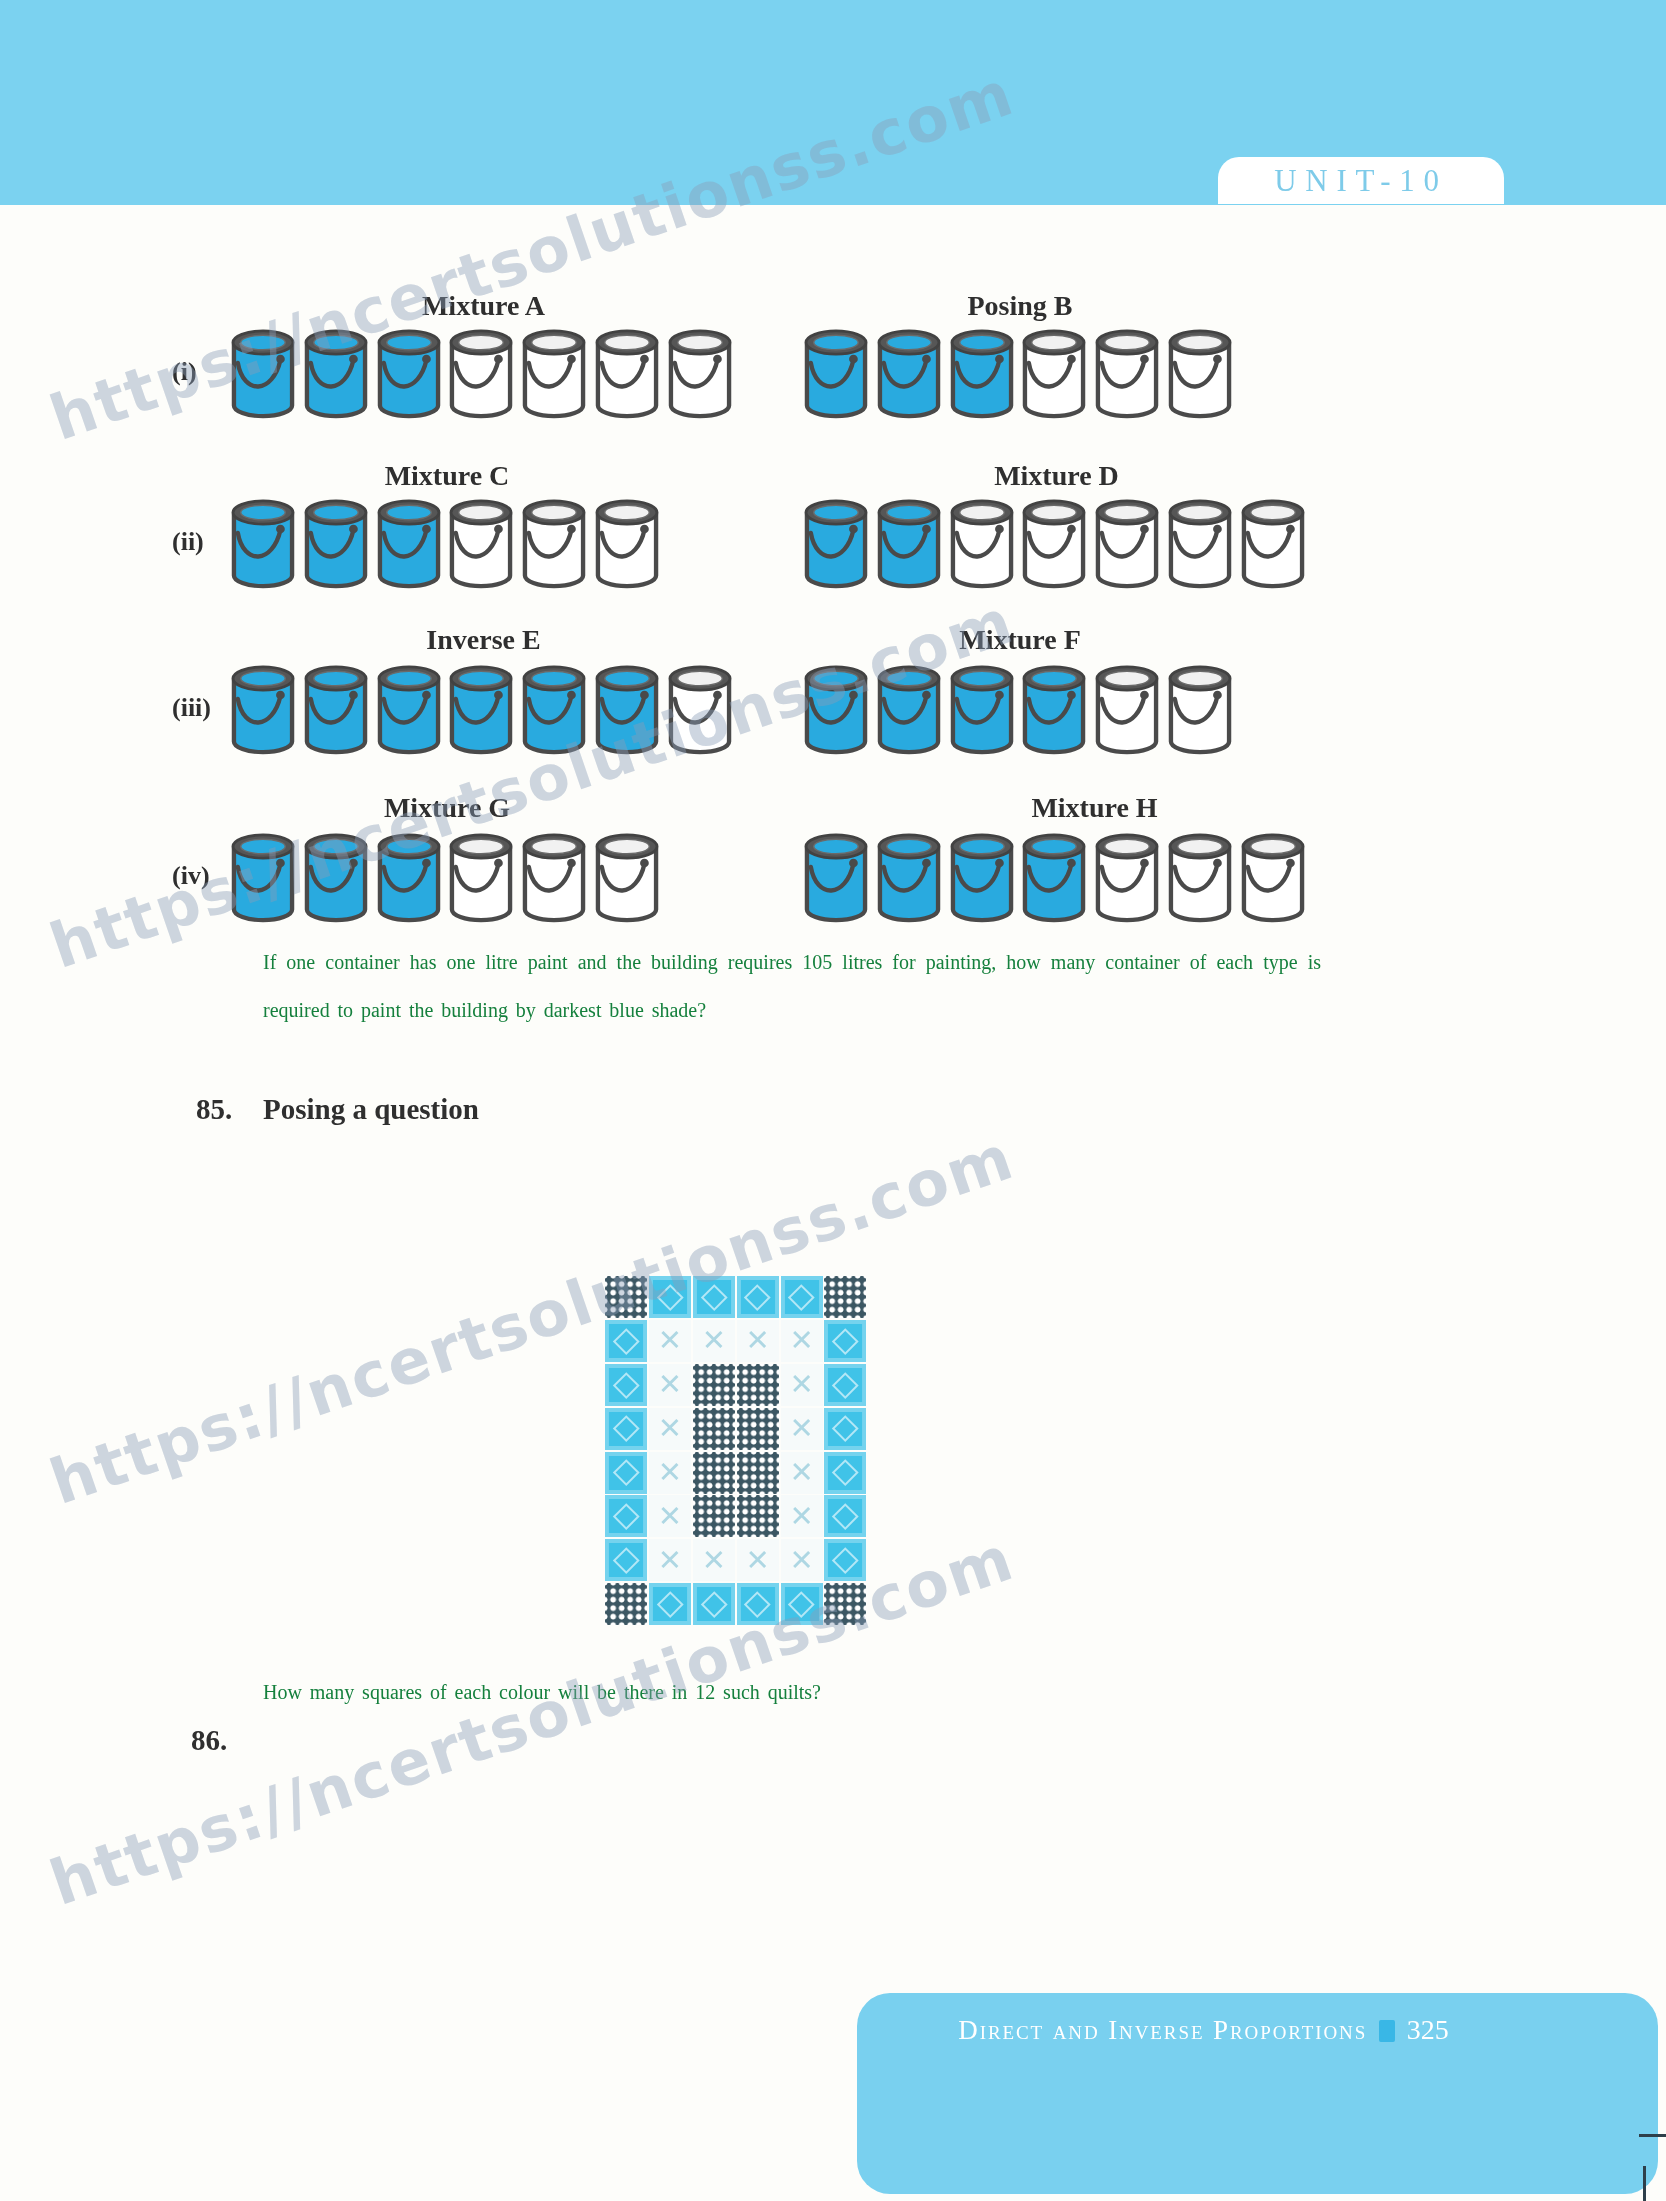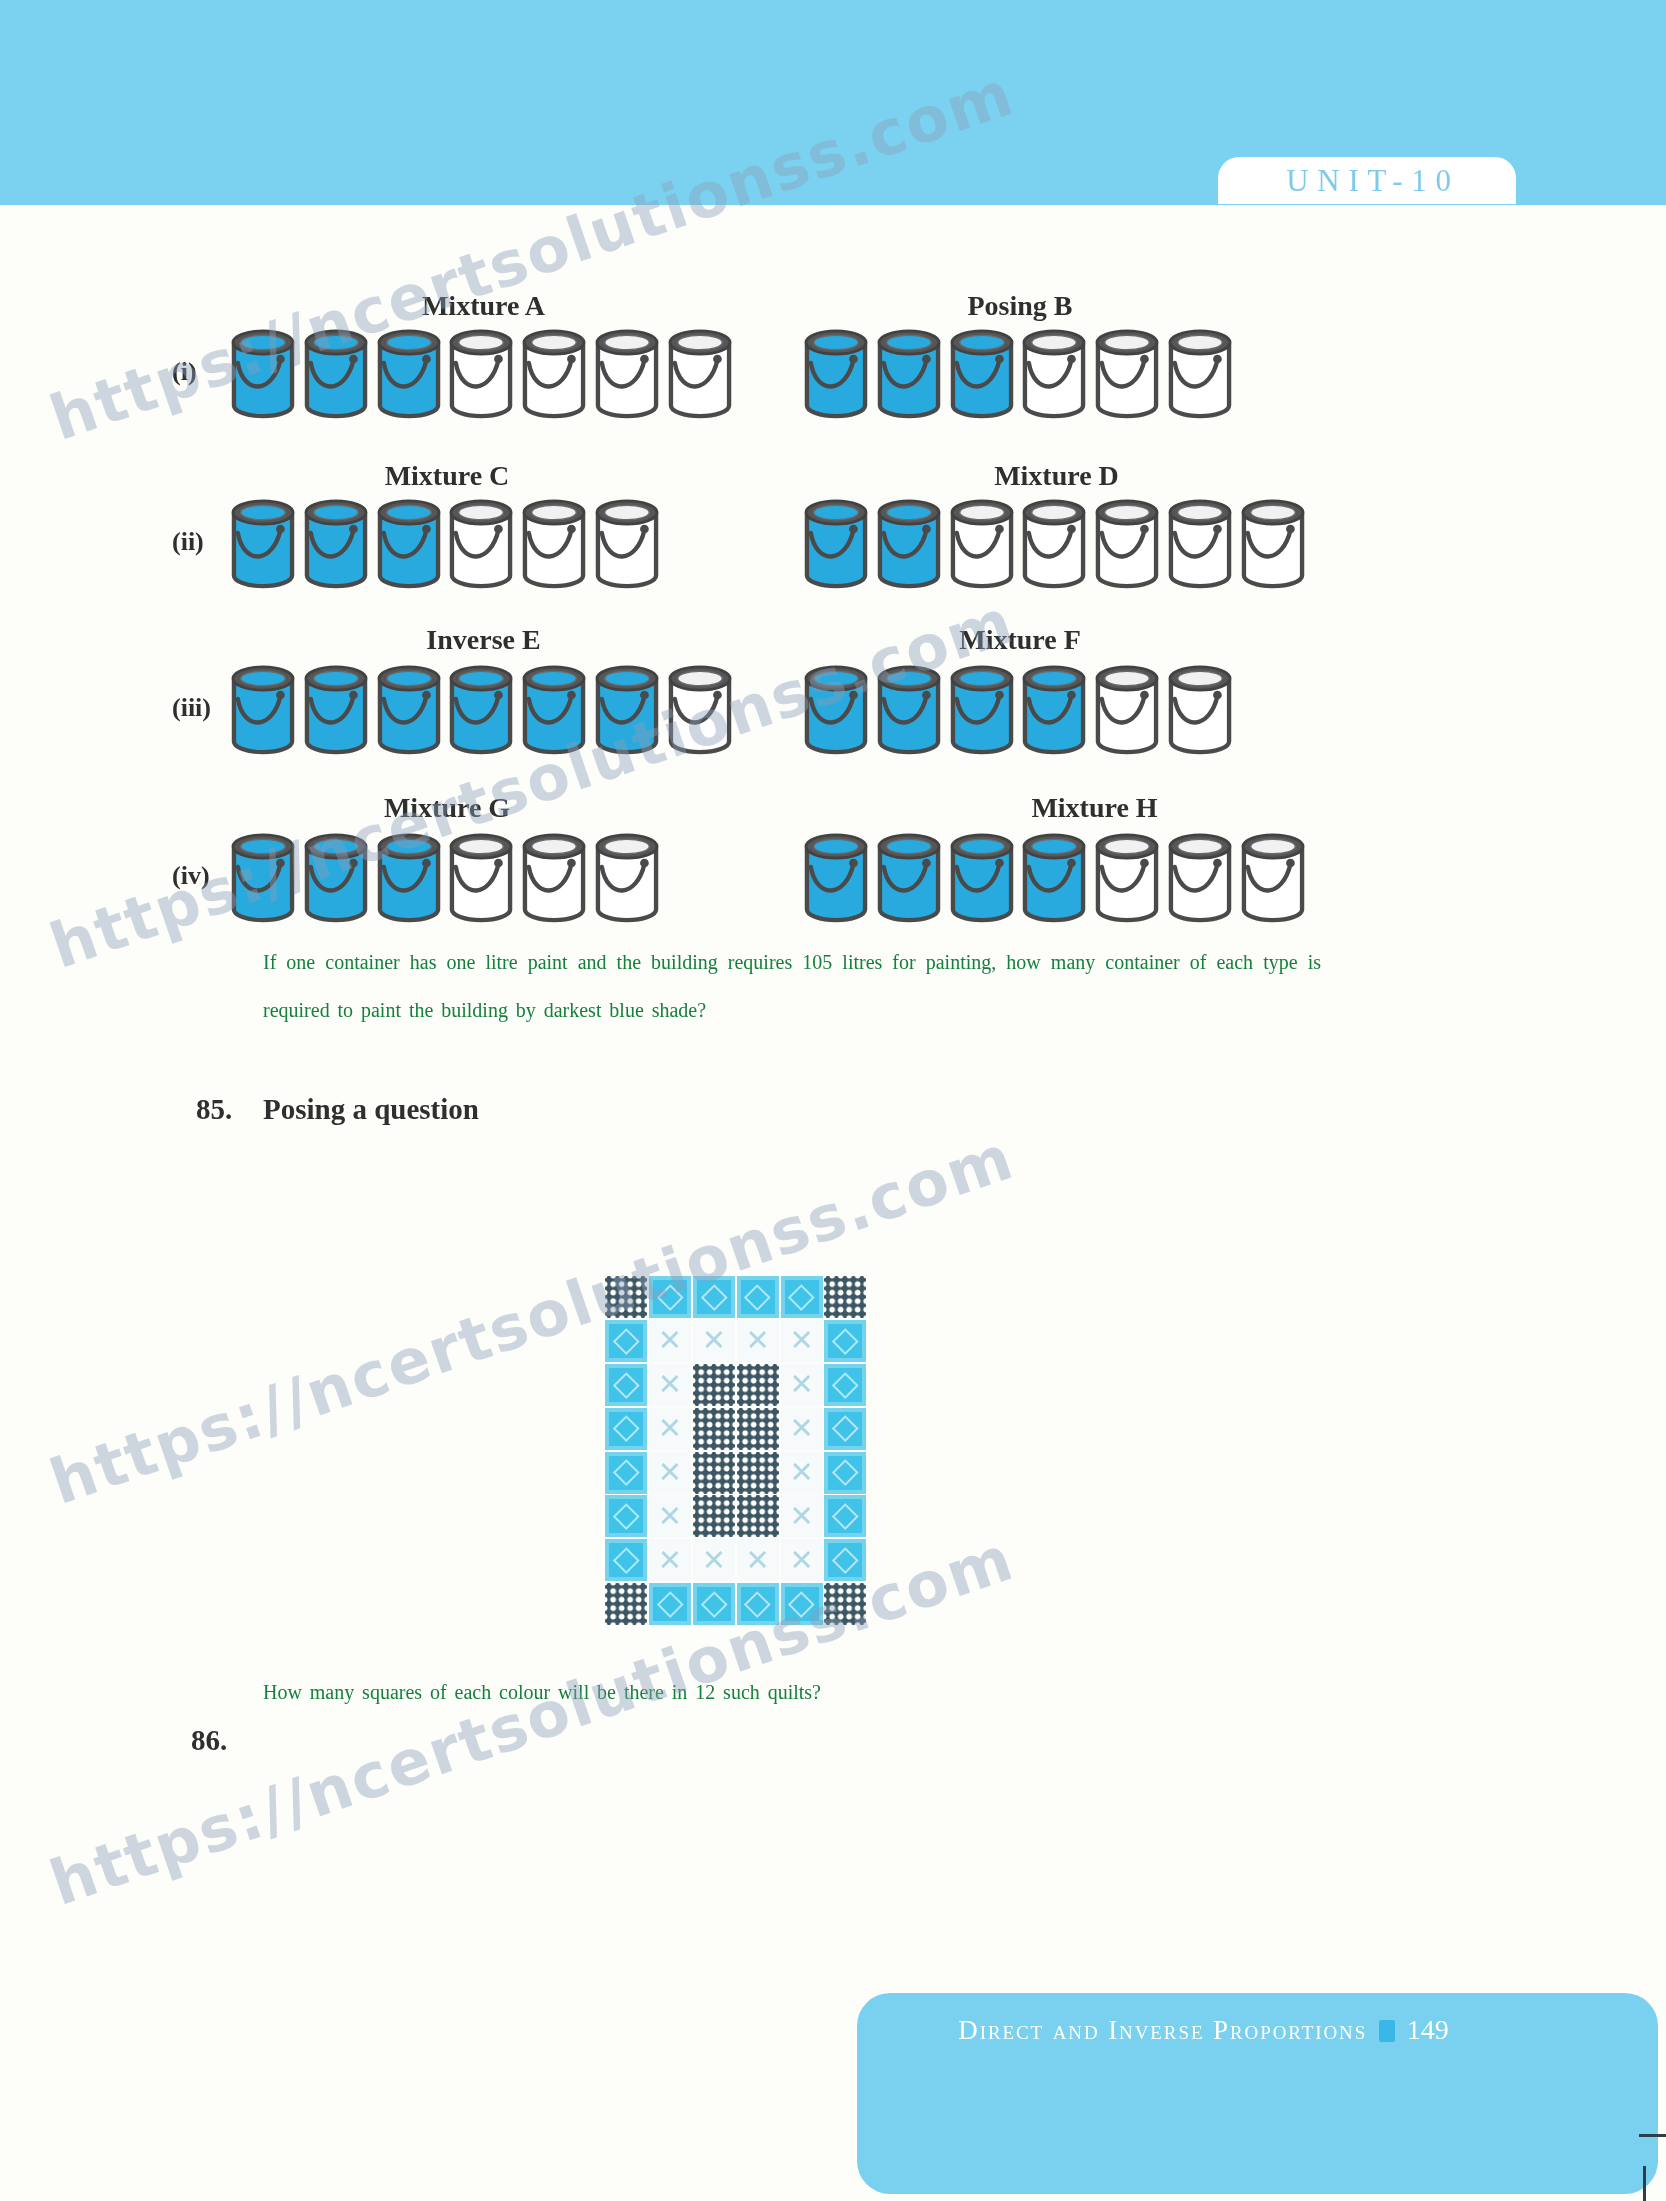--- a/index.html
+++ b/index.html
@@ -7,21 +7,21 @@
     position:relative; width:1666px; height:2201px;
     background:#fdfdfa; overflow:hidden;
     font-family:"Liberation Serif","DejaVu Serif",serif;
     color:#3f3f3f;
   }
   
   .band{position:absolute;left:0;top:0;width:1666px;height:205px;background:#7bd2f0;}
   .unit-box{
     position:absolute;left:1218px;top:157px;width:286px;height:47px;
     background:#ffffff;border-radius:21px 21px 0 0;
-    display:flex;align-items:center;justify-content:center;padding-left:12px;
+    display:flex;align-items:center;justify-content:center;
   }
   .unit-box span{
     font-size:31px;letter-spacing:8.7px;color:#7ecbe9;
     font-family:"Liberation Serif",serif;
   }
   
   .wm{
     position:absolute;transform-origin:left center;
     font:bold 62px "DejaVu Sans",sans-serif;letter-spacing:1.9px;
     white-space:nowrap;pointer-events:none;z-index:5;
@@ -624,18 +624,18 @@
       </div>
       <div class="qcell qP"></div>
     </div>
 
   <p class="para" style="top:1668px">How many squares of each colour will be there in 12 such quilts?</p>
 
   <div class="qnum" style="top:1724px">86.</div>
 
   <div class="footer-box"></div>
   <div class="footer-line">
-    <span class="chapter">Direct and Inverse Proportions</span><span class="fsq"></span><span class="pageno">149</span>
+    <span class="chapter">Direct and Inverse Proportions</span><span class="fsq"></span><span class="pageno">325</span>
   </div>
   <div class="artifact-h"></div>
   <div class="artifact-v"></div>
 </div>
 
 
 </body></html>

